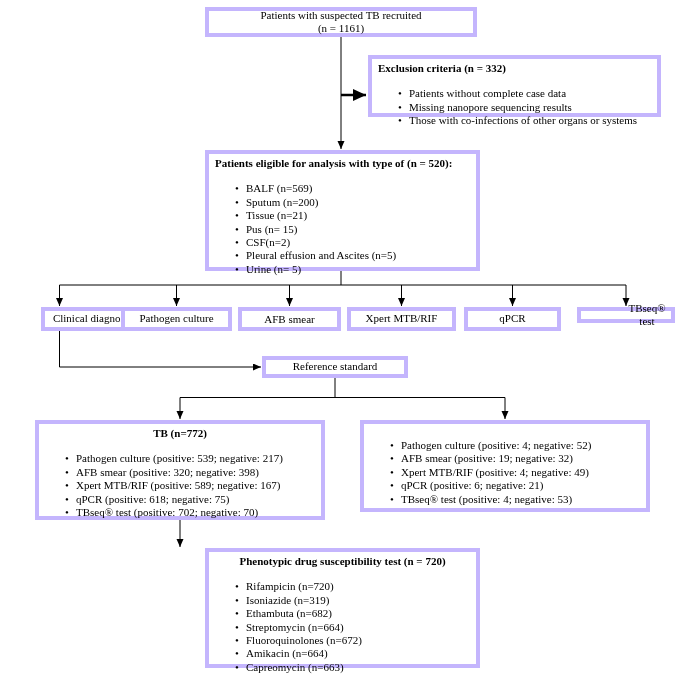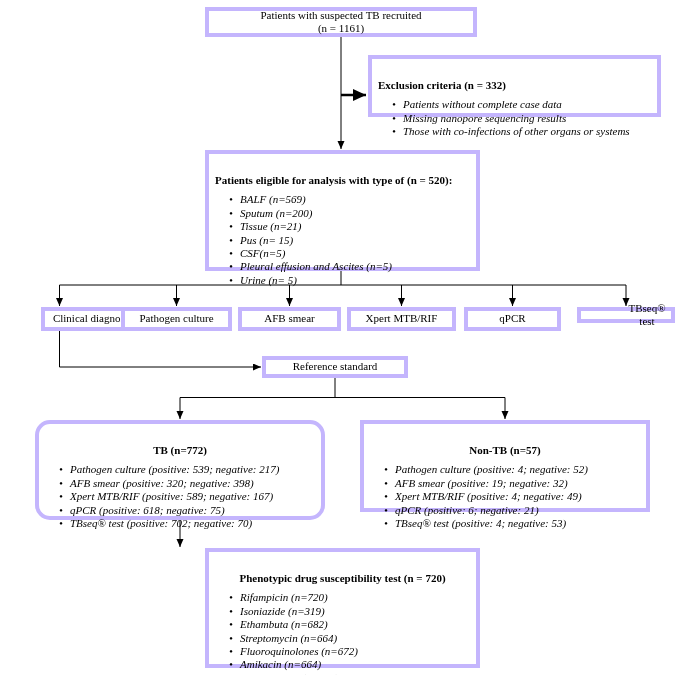--- a/index.html
+++ b/index.html
@@ -22,23 +22,23 @@
     padding: 3px 6px;
   }
   .vcenter {
     display: flex;
     flex-direction: column;
     justify-content: center;
     align-items: center;
     text-align: center;
     padding: 1px 4px;
   }
-  .box-title { font-weight: bold; margin-top: 17px; }
+  .box-title { font-weight: bold; }
   .box-title.centered { text-align: center; }
-  .bullets { margin: 6px; padding: 0 0 0 8px; list-style: none; font-style: italic; }
+  .bullets { margin: 12px; padding: 0 0 0 8px; list-style: none; }
   .bullets li { position: relative; padding-left: 11px; }
   .bullets li::before { content: "\2022"; position: absolute; left: 0; }
 </style>
 </head>
 <body>
 
 <div class="canvas">
 
   <svg class="connectors" viewBox="0 0 682 675" width="682" height="675">
     <defs>
@@ -81,62 +81,61 @@
     </ul>
   </div>
 
   <div class="box" style="left:205px; top:150px; width:275px; height:121px;">
     <div class="box-title">Patients eligible for analysis with type of (n = 520):</div>
     <ul class="bullets">
       <li>BALF (n=569)</li>
       <li>Sputum (n=200)</li>
       <li>Tissue (n=21)</li>
       <li>Pus (n= 15)</li>
-      <li>CSF(n=5)</li>
+      <li>CSF(n=2)</li>
       <li>Pleural effusion and Ascites (n=5)</li>
       <li>Urine (n= 5)</li>
     </ul>
   </div>
 
   <div class="box vcenter" style="left:8px; top:307px; width:103px; height:24px;margin-left:33px;">
     <span>Clinical diagnosis</span>
   </div>
   <div class="box vcenter" style="left:121px; top:307px; width:111px; height:24px;">
     <span>Pathogen culture</span>
   </div>
-  <div class="box vcenter" style="left:238px; top:307px; width:103px; height:24px;">
+  <div class="box vcenter" style="left:238px; top:307px; width:103px; height:24px;justify-content:flex-end;">
     <span>AFB smear</span>
   </div>
   <div class="box vcenter" style="left:347px; top:307px; width:109px; height:24px;">
     <span>Xpert MTB/RIF</span>
   </div>
   <div class="box vcenter" style="left:464px; top:307px; width:97px; height:24px;">
     <span>qPCR</span>
   </div>
   <div class="box vcenter" style="left:577px; top:307px; width:98px; height:16px;padding-left:46px;">
     <span>TBseq® test</span>
   </div>
 
   <div class="box vcenter" style="left:262px; top:356px; width:146px; height:22px;">
     <span>Reference standard</span>
   </div>
 
-  <div class="box" style="left:35px; top:420px; width:290px; height:100px;border-radius:15px;">
+  <div class="box" style="left:35px; top:420px; width:290px; height:100px;">
     <div class="box-title centered">TB (n=772)</div>
     <ul class="bullets">
       <li>Pathogen culture (positive: 539; negative: 217)</li>
       <li>AFB smear (positive: 320; negative: 398)</li>
       <li>Xpert MTB/RIF (positive: 589; negative: 167)</li>
       <li>qPCR (positive: 618; negative: 75)</li>
       <li>TBseq® test (positive: 702; negative: 70)</li>
     </ul>
   </div>
 
   <div class="box" style="left:360px; top:420px; width:290px; height:92px;">
-    <div class="box-title centered">Non-TB (n=57)</div>
     <ul class="bullets">
       <li>Pathogen culture (positive: 4; negative: 52)</li>
       <li>AFB smear (positive: 19; negative: 32)</li>
       <li>Xpert MTB/RIF (positive: 4; negative: 49)</li>
       <li>qPCR (positive: 6; negative: 21)</li>
       <li>TBseq® test (positive: 4; negative: 53)</li>
     </ul>
   </div>
 
   <div class="box" style="left:205px; top:548px; width:275px; height:120px;">

